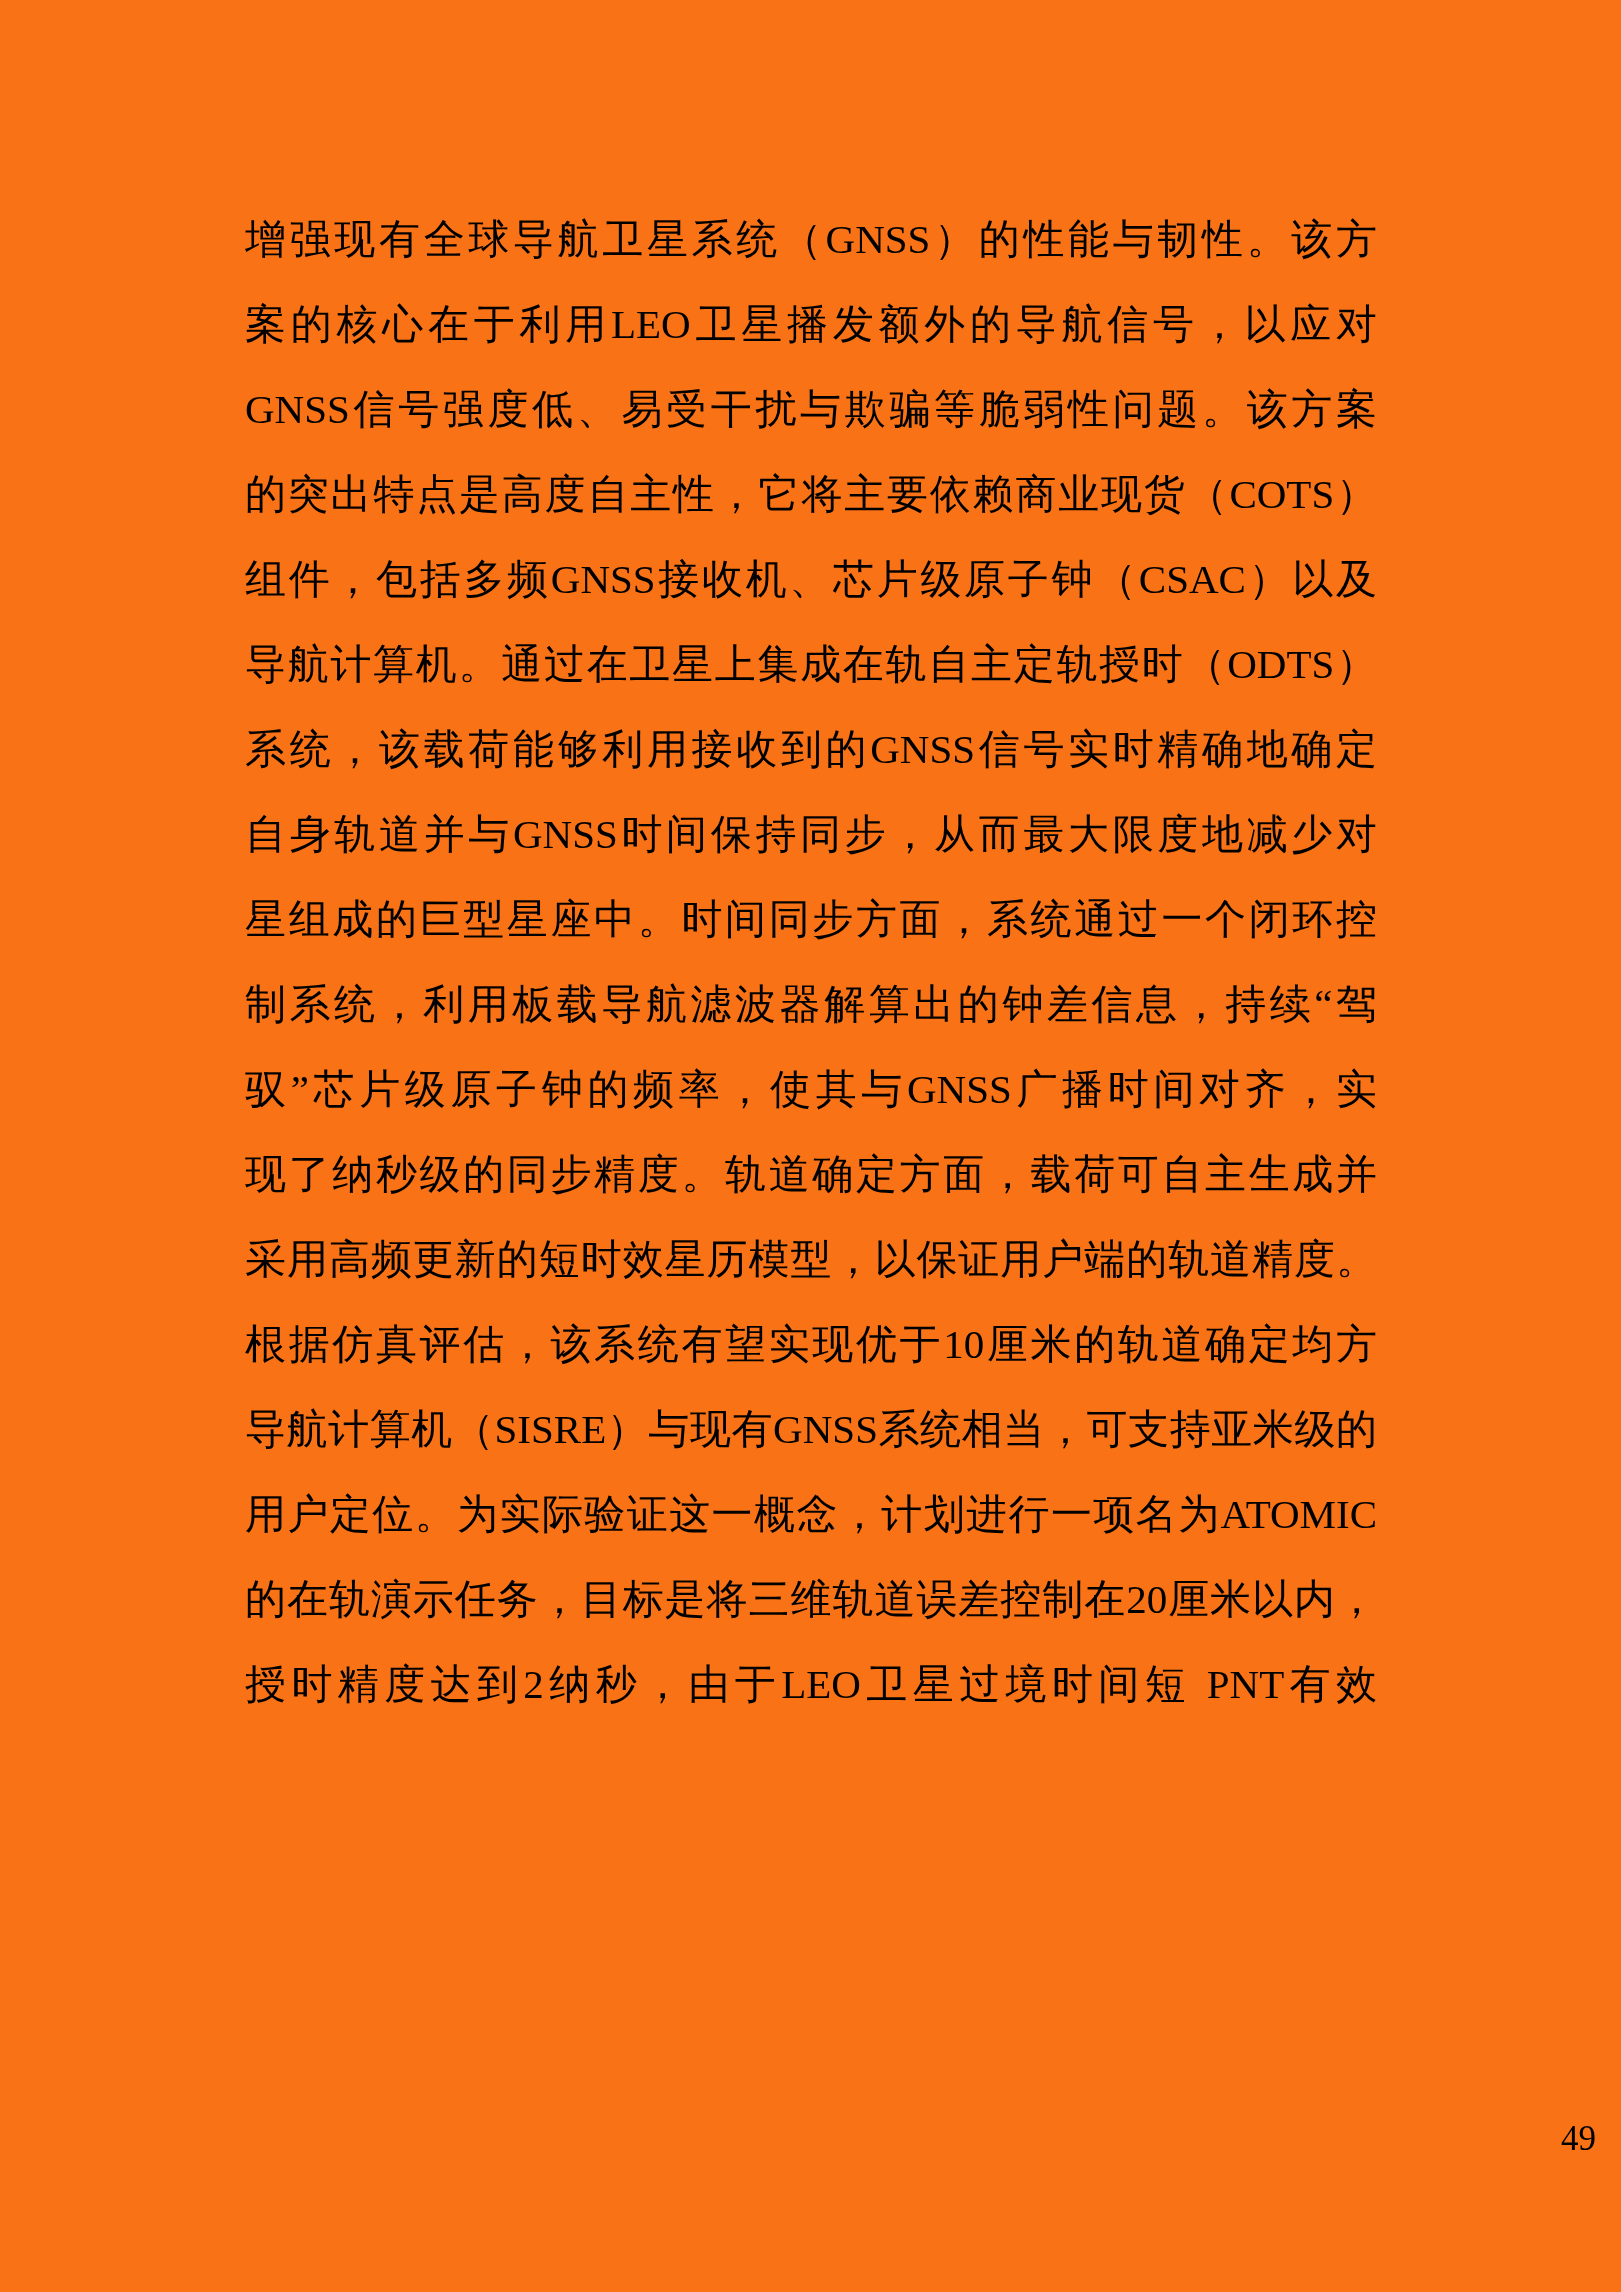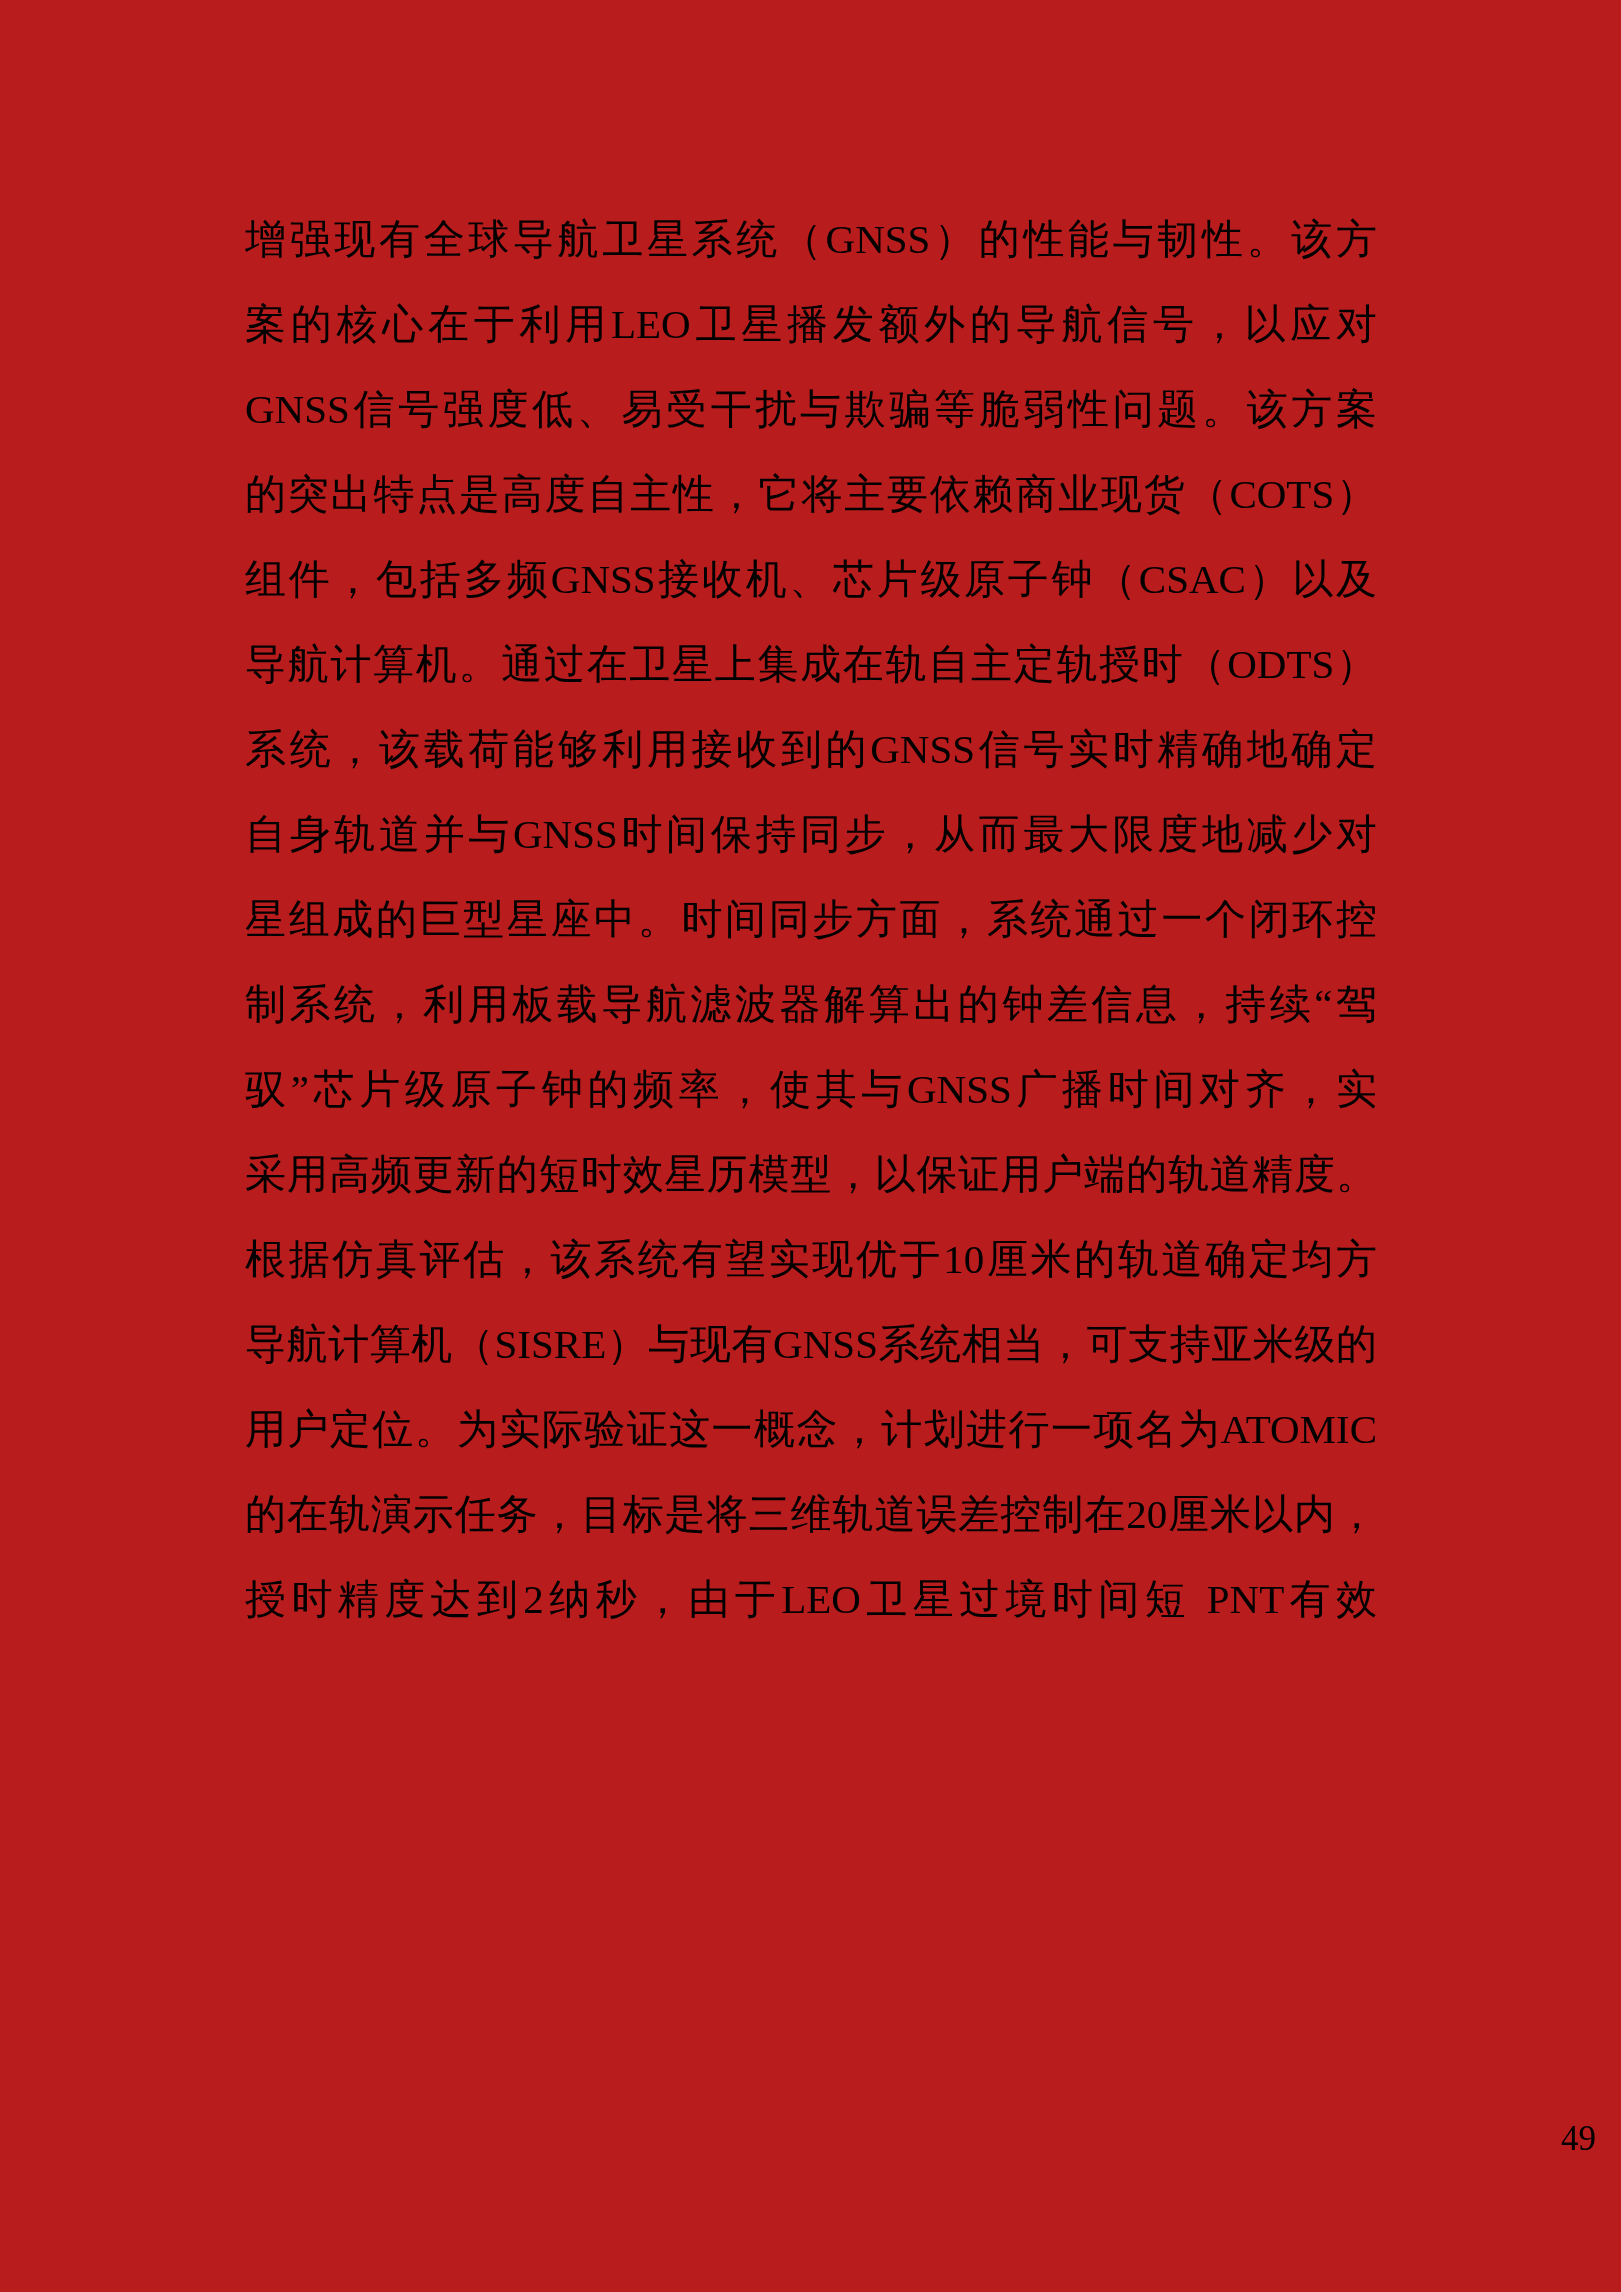--- a/index.html
+++ b/index.html
@@ -4,21 +4,21 @@
 <style>
   html, body {
     margin: 0;
     padding: 0;
     background: #ffffff;
   }
   .page {
     position: relative;
     width: 1621px;
     height: 2293px;
-    background: #b91c1c;
+    background: #f97316;
     color: #000000;
     font-family: "Liberation Serif", "DejaVu Serif", serif;
     overflow: hidden;
   }
   .text-block {
     position: absolute;
     left: 245px;
     top: 197px;
     width: 1132px;
   }
@@ -52,20 +52,21 @@
     <div class="line">案的核心在于利用LEO卫星播发额外的导航信号，以应对</div>
     <div class="line">GNSS信号强度低、易受干扰与欺骗等脆弱性问题。该方案</div>
     <div class="line">的突出特点是高度自主性，它将主要依赖商业现货（COTS）</div>
     <div class="line">组件，包括多频GNSS接收机、芯片级原子钟（CSAC）以及</div>
     <div class="line">导航计算机。通过在卫星上集成在轨自主定轨授时（ODTS）</div>
     <div class="line">系统，该载荷能够利用接收到的GNSS信号实时精确地确定</div>
     <div class="line">自身轨道并与GNSS时间保持同步，从而最大限度地减少对</div>
     <div class="line">星组成的巨型星座中。时间同步方面，系统通过一个闭环控</div>
     <div class="line">制系统，利用板载导航滤波器解算出的钟差信息，持续“驾</div>
     <div class="line">驭”芯片级原子钟的频率，使其与GNSS广播时间对齐，实</div>
+    <div class="line">现了纳秒级的同步精度。轨道确定方面，载荷可自主生成并</div>
     <div class="line">采用高频更新的短时效星历模型，以保证用户端的轨道精度。</div>
     <div class="line">根据仿真评估，该系统有望实现优于10厘米的轨道确定均方</div>
     <div class="line">导航计算机（SISRE）与现有GNSS系统相当，可支持亚米级的</div>
     <div class="line">用户定位。为实际验证这一概念，计划进行一项名为ATOMIC</div>
     <div class="line">的在轨演示任务，目标是将三维轨道误差控制在20厘米以内，</div>
     <div class="line">授时精度达到2纳秒，由于LEO卫星过境时间短 PNT有效</div>
   </div>
   <div class="page-number">49</div>
 </div>
 

